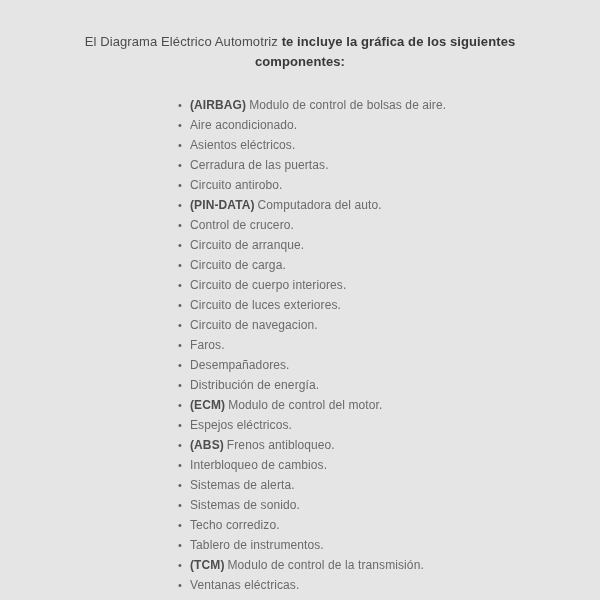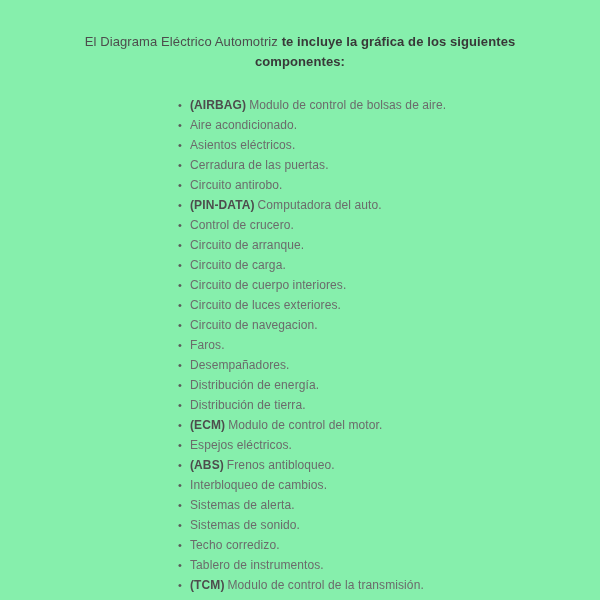--- a/index.html
+++ b/index.html
@@ -4,21 +4,21 @@
 <style>
   html, body {
     margin: 0;
     padding: 0;
     background: #ffffff;
   }
   .page {
     position: relative;
     width: 600px;
     height: 600px;
-    background: #86efac;
+    background: #e5e5e5;
     overflow: hidden;
     font-family: "Liberation Sans", sans-serif;
   }
   .title {
     margin: 32px auto 0 auto;
     width: 432px;
     text-align: center;
     font-size: 13px;
     line-height: 20px;
     font-weight: 400;
@@ -67,21 +67,20 @@
       <li><span class="bullet">•</span><b>(PIN-DATA)</b><span>Computadora del auto.</span></li>
       <li><span class="bullet">•</span><span>Control de crucero.</span></li>
       <li><span class="bullet">•</span><span>Circuito de arranque.</span></li>
       <li><span class="bullet">•</span><span>Circuito de carga.</span></li>
       <li><span class="bullet">•</span><span>Circuito de cuerpo interiores.</span></li>
       <li><span class="bullet">•</span><span>Circuito de luces exteriores.</span></li>
       <li><span class="bullet">•</span><span>Circuito de navegacion.</span></li>
       <li><span class="bullet">•</span><span>Faros.</span></li>
       <li><span class="bullet">•</span><span>Desempañadores.</span></li>
       <li><span class="bullet">•</span><span>Distribución de energía.</span></li>
-      <li><span class="bullet">•</span><span>Distribución de tierra.</span></li>
       <li><span class="bullet">•</span><b>(ECM)</b><span>Modulo de control del motor.</span></li>
       <li><span class="bullet">•</span><span>Espejos eléctricos.</span></li>
       <li><span class="bullet">•</span><b>(ABS)</b><span>Frenos antibloqueo.</span></li>
       <li><span class="bullet">•</span><span>Interbloqueo de cambios.</span></li>
       <li><span class="bullet">•</span><span>Sistemas de alerta.</span></li>
       <li><span class="bullet">•</span><span>Sistemas de sonido.</span></li>
       <li><span class="bullet">•</span><span>Techo corredizo.</span></li>
       <li><span class="bullet">•</span><span>Tablero de instrumentos.</span></li>
       <li><span class="bullet">•</span><b>(TCM)</b><span>Modulo de control de la transmisión.</span></li>
       <li><span class="bullet">•</span><span>Ventanas eléctricas.</span></li>

